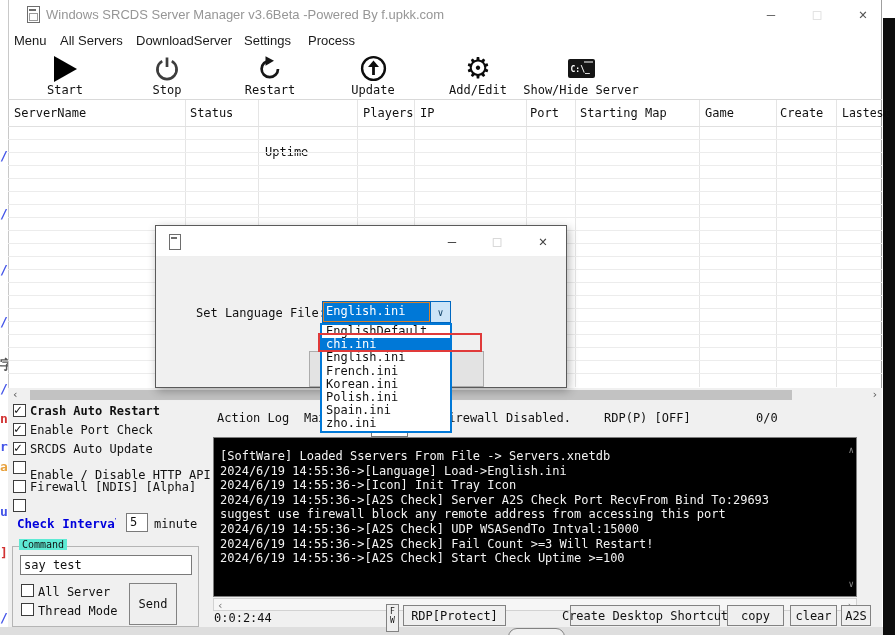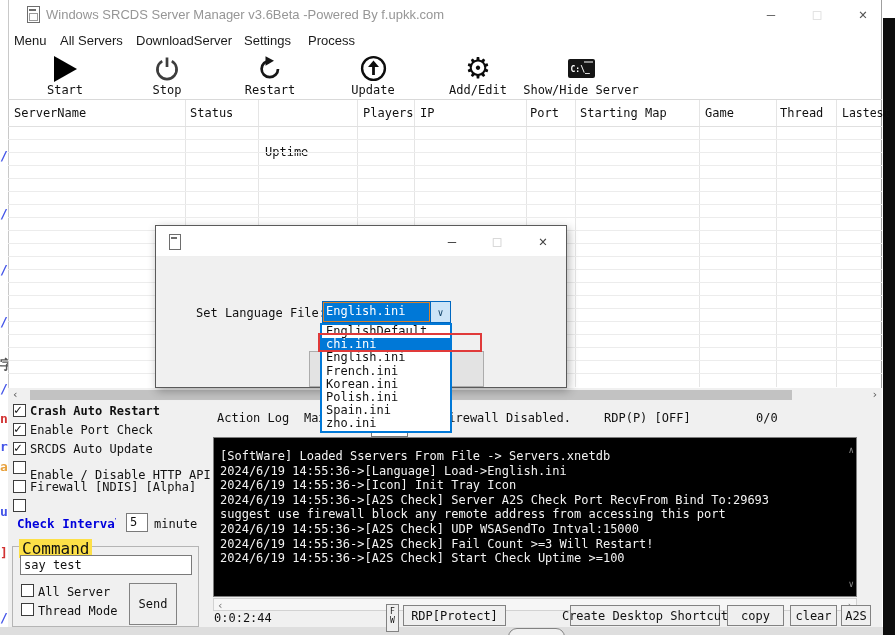--- a/index.html
+++ b/index.html
@@ -49,21 +49,21 @@
   .lowerpanel{left:8px;top:402px;width:874px;height:225px;background:#f0f0f0;}
 
   
   .cb{width:13px;height:13px;background:#fff;border:1px solid #3c3c3c;box-sizing:border-box;}
   .cb.checked::after{content:"✓";position:absolute;left:0px;top:-3px;font-size:13px;font-weight:bold;color:#101010;}
   .cblabel{font-size:12px;white-space:nowrap;line-height:14px;}
 
   .field{background:#fff;border:1px solid #7a7a7a;box-sizing:border-box;font-size:12px;line-height:16px;padding-left:3px;white-space:nowrap;overflow:hidden;}
 
   .group{border:1px solid #b5b5b5;box-sizing:border-box;}
-  .legend{background:#fde047;padding:0 3px;font-size:16px;}
+  .legend{background:#5eead4;padding:0 3px;font-size:10px;}
 
   .pushbtn{background:#efefef;border:1px solid #828282;box-sizing:border-box;display:flex;align-items:center;justify-content:center;font-size:12px;white-space:nowrap;}
 
   
   .console{left:213px;top:437px;width:644px;height:160px;background:#000;border:1px solid #7d7d7d;box-sizing:border-box;overflow:hidden;}
   .console pre{margin:0;padding:11px 0 0 6px;color:#f2f2f2;font-size:12px;line-height:14.6px;font-family:"DejaVu Sans Mono",monospace;}
   .cscroll{position:absolute;right:2px;color:#8d8d8d;font-size:9px;}
 
   
   .dialog{left:155px;top:225px;width:412px;height:163px;background:#f0f0f0;border:1px solid #5a5a5a;
@@ -172,21 +172,21 @@
   <div class="abs sepline"></div>
 
   <span class="abs colhead" style="left:14px;">ServerName</span>
   <span class="abs colhead" style="left:190px;">Status</span>
   <span class="abs colhead" style="left:265px;margin-top:39px;">Uptime</span>
   <span class="abs colhead" style="left:363px;">Players</span>
   <span class="abs colhead" style="left:420px;">IP</span>
   <span class="abs colhead" style="left:530px;">Port</span>
   <span class="abs colhead" style="left:580px;">Starting Map</span>
   <span class="abs colhead" style="left:705px;">Game</span>
-  <span class="abs colhead" style="left:780px;">Thread</span>
+  <span class="abs colhead" style="left:780px;">Create</span>
   <span class="abs colhead" style="left:842px;font-size:11.5px;">Lastest</span>
 
   <div class="abs vline" style="left:185px;"></div>
   <div class="abs vline" style="left:258px;"></div>
   <div class="abs vline" style="left:357px;"></div>
   <div class="abs vline" style="left:414px;"></div>
   <div class="abs vline" style="left:526px;"></div>
   <div class="abs vline" style="left:575px;"></div>
   <div class="abs vline" style="left:699px;"></div>
   <div class="abs vline" style="left:776px;"></div>

